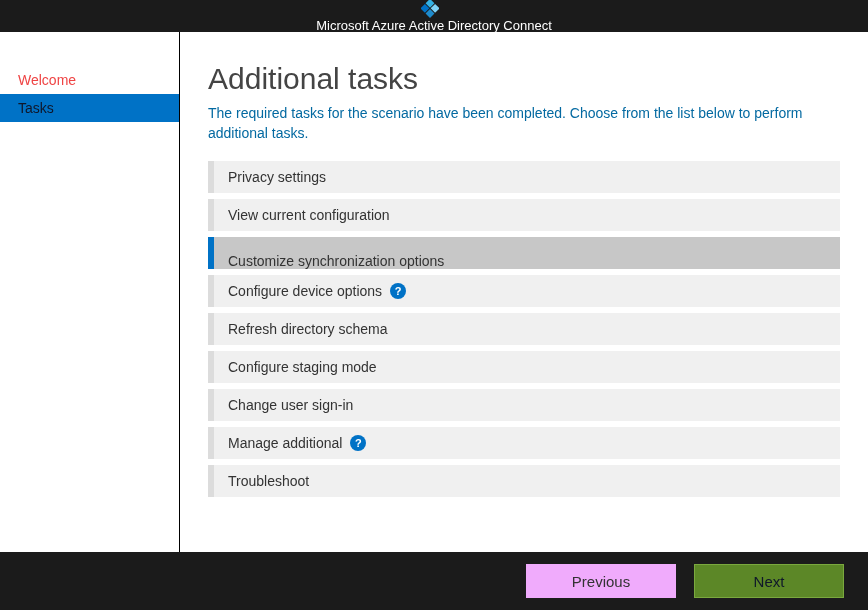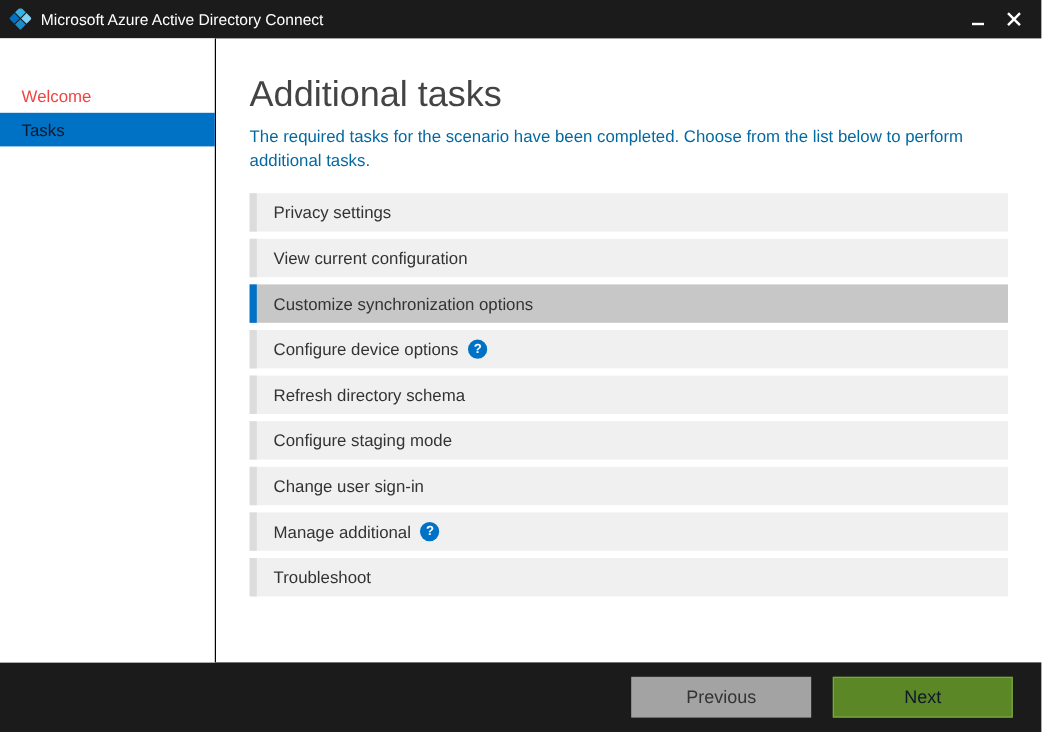--- a/index.html
+++ b/index.html
@@ -6,20 +6,21 @@
   html, body { width: 868px; height: 610px; overflow: hidden; background: #fff; }
 
   .titlebar {
     height: 32px;
     background: #1b1b1b;
     color: #fff;
     display: flex;
     align-items: center;
     padding: 0 8px;
     font-size: 13px;
+    flex-direction: column;
   }
   .titlebar .logo {
     width: 18px; height: 18px;
     margin-right: 8px;
     display: flex; align-items: center; justify-content: center;
   }
   .titlebar .title-text { flex: 0 0 auto; }
   .titlebar .spacer { flex: 1; }
   .titlebar .win-btn {
     width: 30px; height: 32px;
@@ -80,20 +81,21 @@
     font-size: 14px;
     color: #333;
   }
   .task-item .bar {
     width: 6px; height: 100%;
     background: #dcdcdc;
     margin-right: 14px;
   }
   .task-item.selected {
     background: #c7c7c7;
+    align-items: flex-end;
   }
   .task-item.selected .bar {
     background: #0072c6;
   }
   .help-icon {
     display: inline-flex;
     align-items: center;
     justify-content: center;
     width: 16px; height: 16px;
     border-radius: 50%;
@@ -117,21 +119,21 @@
     width: 150px;
     height: 34px;
     display: flex;
     align-items: center;
     justify-content: center;
     font-size: 15px;
     cursor: pointer;
     border: 1px solid transparent;
   }
   .btn-prev {
-    background: #a3a3a3;
+    background: #f0abfc;
     color: #333;
   }
   .btn-next {
     background: #5c8727;
     color: #0f172a;
     border: 1px solid #7aa83e;
   }
 </style>
 </head>
 <body>

